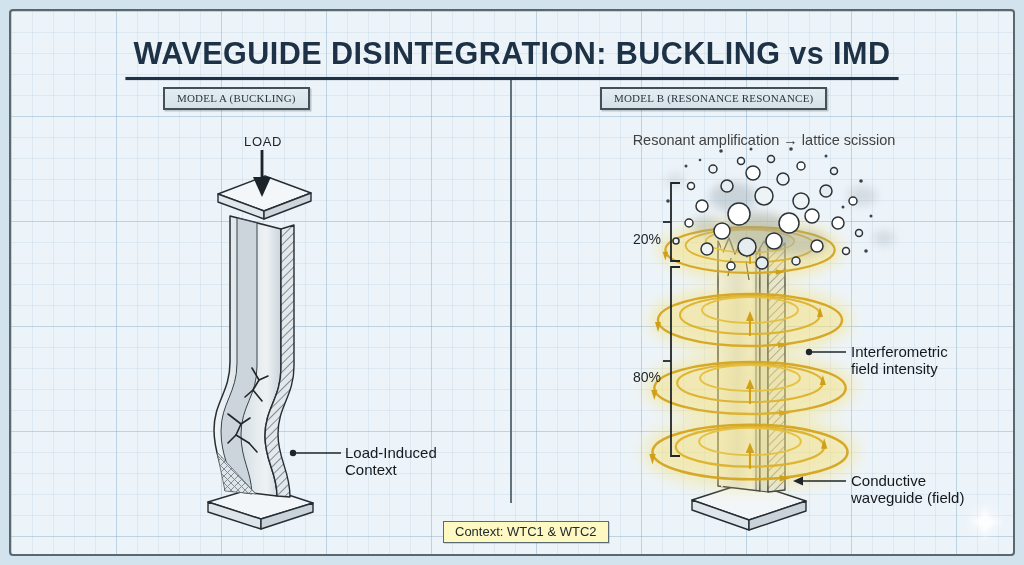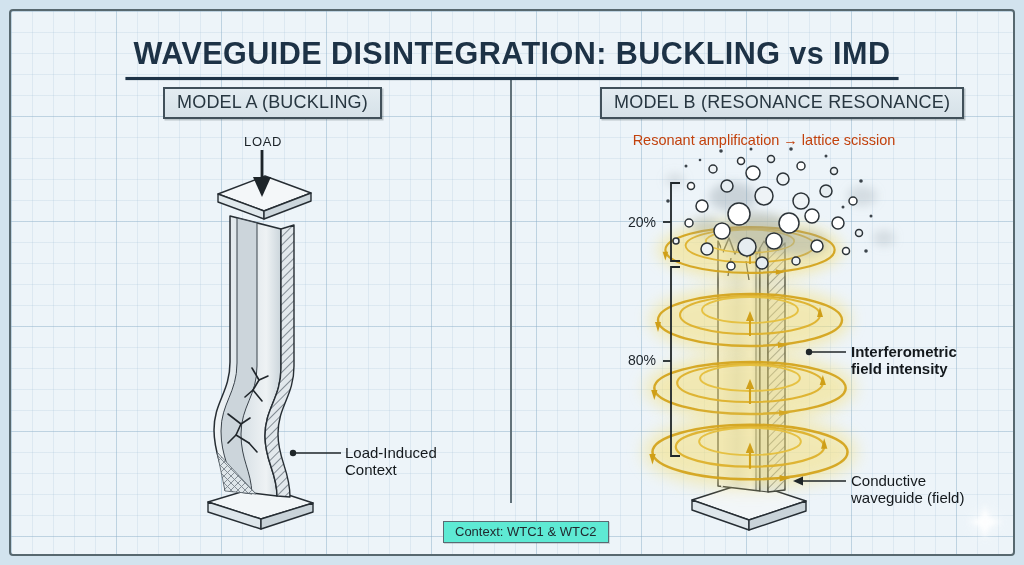--- a/index.html
+++ b/index.html
@@ -30,31 +30,32 @@
     padding:0 8px 5px 8px;
     border-bottom:3.5px solid #1d3246;
     transform:scale(1.02,1.05);transform-origin:50% 0;
     text-shadow:0 1px 0 rgba(255,255,255,.35);
   }
   .model-box{
     padding:3px 12px 4px 12px;
     border:2px solid #41505a;
     background:linear-gradient(180deg,#e3ecf1,#d6e1e8);
     box-shadow:1.5px 1.5px 0 rgba(40,55,65,.25);
-    font-size:18px;color:#273640;letter-spacing:.2px;
+    font-size:11px;color:#273640;letter-spacing:.2px;
     white-space:nowrap;
+    font-family:Liberation Serif, serif;
   }
   .small-label{font-size:13px;font-weight:normal;letter-spacing:.6px;color:#1c2329;}
   .ann{font-size:15px;line-height:1.14;color:#14191d;}
-  .pct{font-size:14px;color:#1c2329;text-align:center;}
-  .caption{font-size:14.5px;color:#c2410c;text-align:center;}
+  .pct{font-size:14px;color:#1c2329;text-align:right;margin-top:17px;}
+  .caption{font-size:14.5px;color:#404040;text-align:center;}
   .context-box{
     padding:2px 11px 3px 11px;
     border:1.5px solid #5a6a72;
-    background:#5eead4;
+    background:#fef9c3;
     box-shadow:1px 1px 0 rgba(40,55,65,.18);
     font-size:13px;color:#222a30;white-space:nowrap;
   }
 </style>
 </head>
 <body>
 
 <div class="frame"></div>
 
 <svg class="art" width="1024" height="565" viewBox="0 0 1024 565">
@@ -256,19 +257,19 @@
 <div class="abs small-label" style="left:236px;top:134px;width:54px;text-align:center;">LOAD</div>
 
 <div class="abs ann" style="left:345px;top:444px;width:118px;">Load-Induced Context</div>
 
 <div class="abs caption" style="left:612px;top:132px;width:304px;">Resonant amplification → lattice scission</div>
 
 <div class="abs pct" style="left:623px;top:214px;width:38px;">20%</div>
 
 <div class="abs pct" style="left:623px;top:352px;width:38px;">80%</div>
 
-<div class="abs ann" style="left:851px;top:343px;width:112px;font-weight:bold;">Interferometric field intensity</div>
+<div class="abs ann" style="left:851px;top:343px;width:112px;">Interferometric field intensity</div>
 
 <div class="abs ann" style="left:851px;top:472px;width:128px;">Conductive waveguide (field)</div>
 
 <div class="abs context-box" style="left:443px;top:521px;">
   <span>Context: WTC1 &amp; WTC2</span>
 </div>
 
 </body></html>

